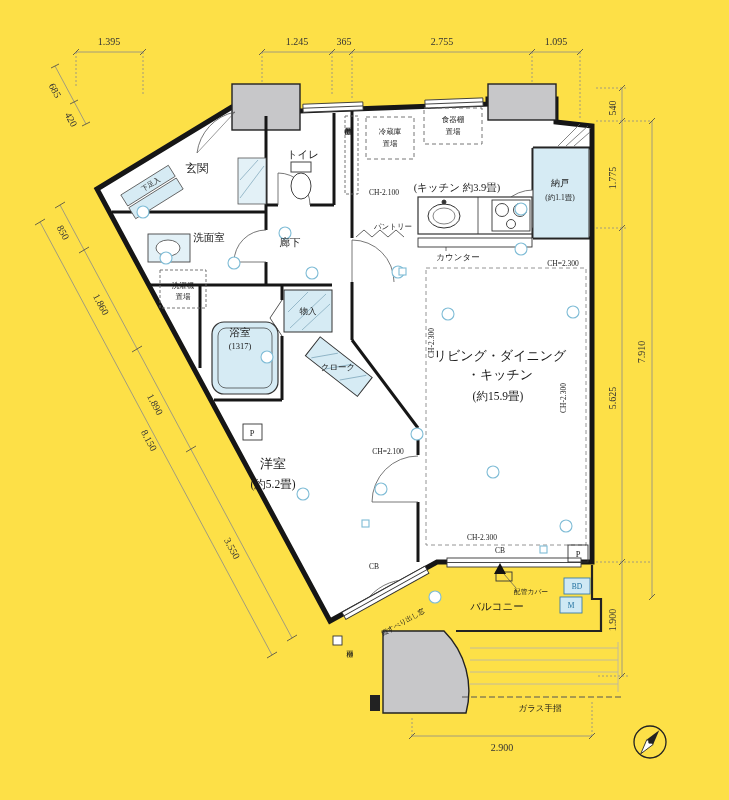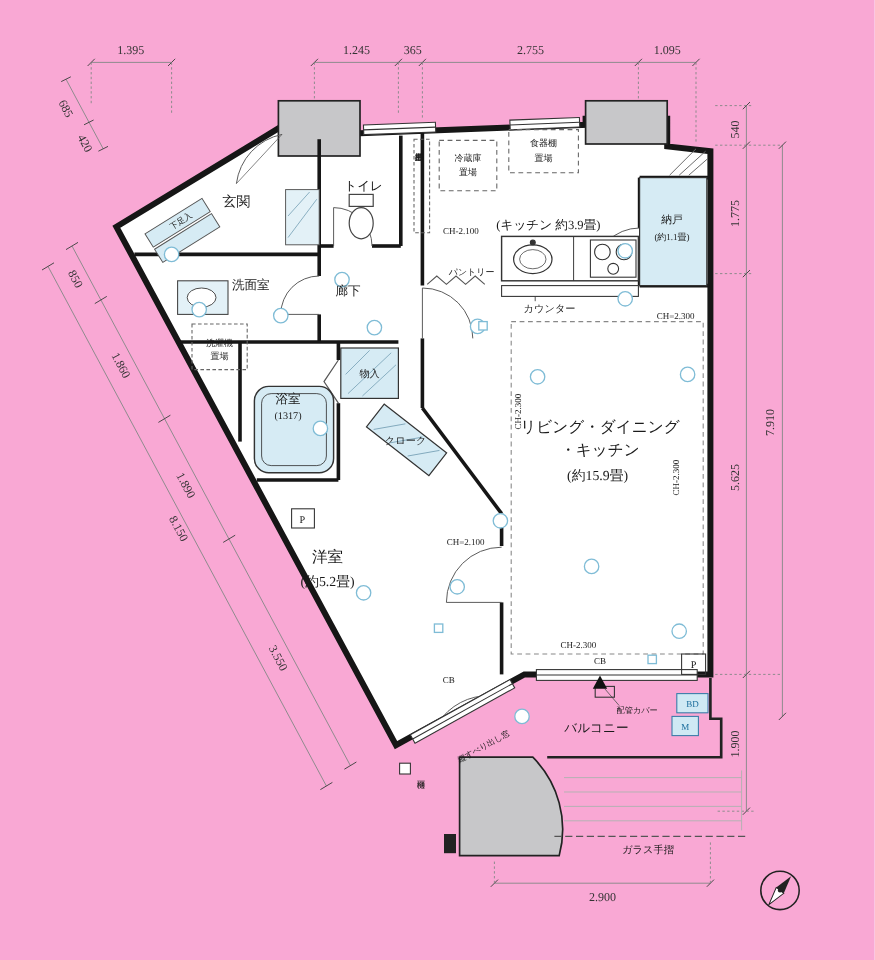--- a/index.html
+++ b/index.html
@@ -1,16 +1,16 @@
 <!DOCTYPE html>
 <html><head>
 <meta charset="utf-8">
 <style>
   html,body{margin:0;padding:0;background:#fff;}
-  .stage{width:729px;height:800px;position:relative;background:#f9a8d4;}
+  .stage{width:729px;height:800px;position:relative;background:#fde047;}
   svg text{font-family:"Liberation Serif","DejaVu Serif",serif;fill:#1a1a1a;}
   .mid{text-anchor:middle;}
   .dim{font-size:10px;fill:#333;}
   .f13{font-size:13px;}
   .f11{font-size:11.5px;}
   .f10{font-size:10.5px;}
   .f9{font-size:9px;}
   .f8{font-size:8.5px;}
   .f7{font-size:7.5px;}
   .f6{font-size:6.8px;}

